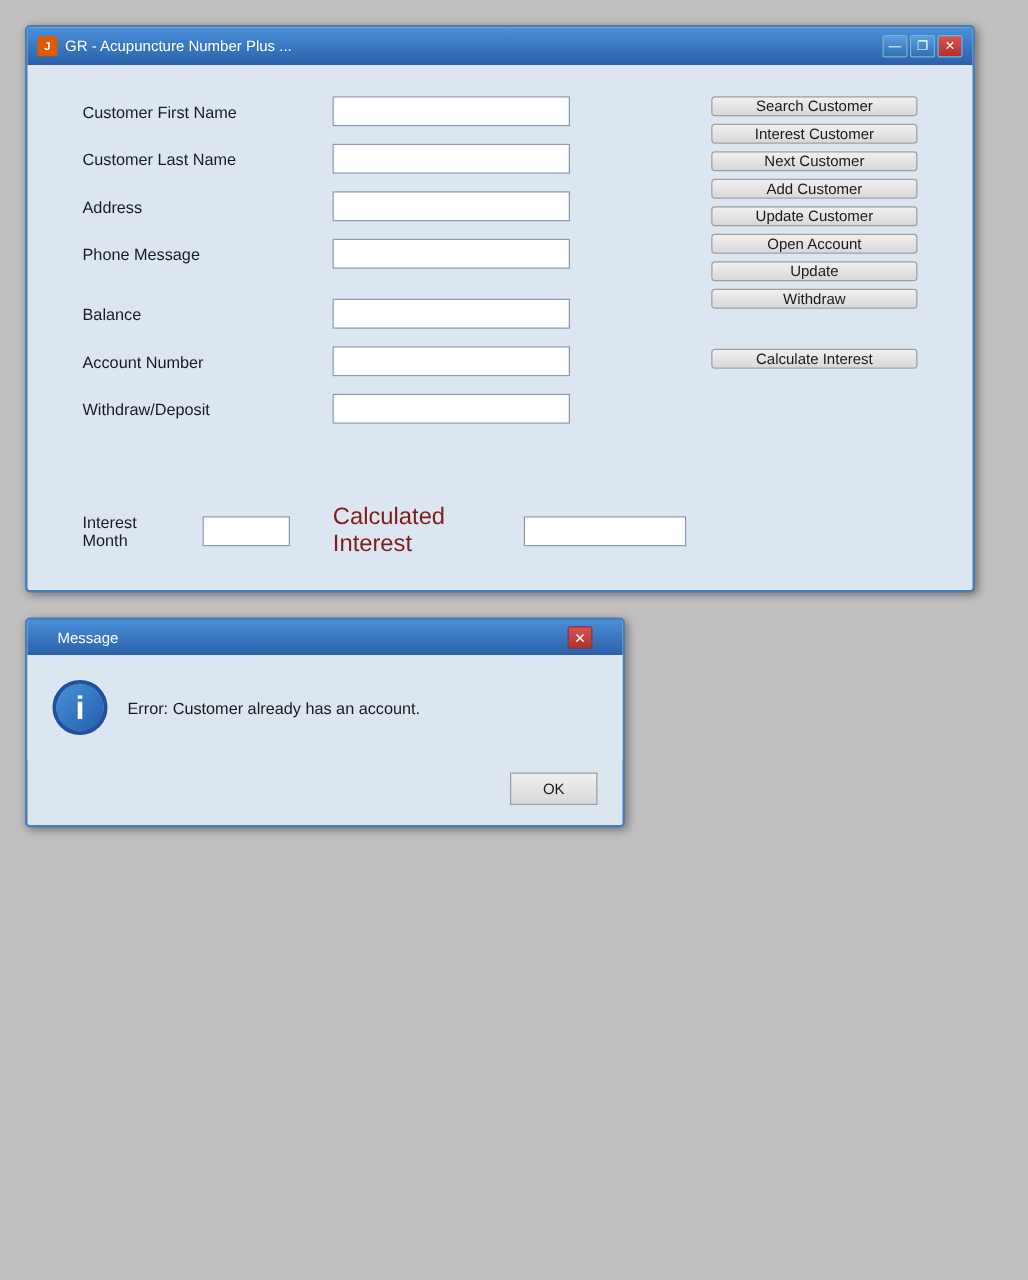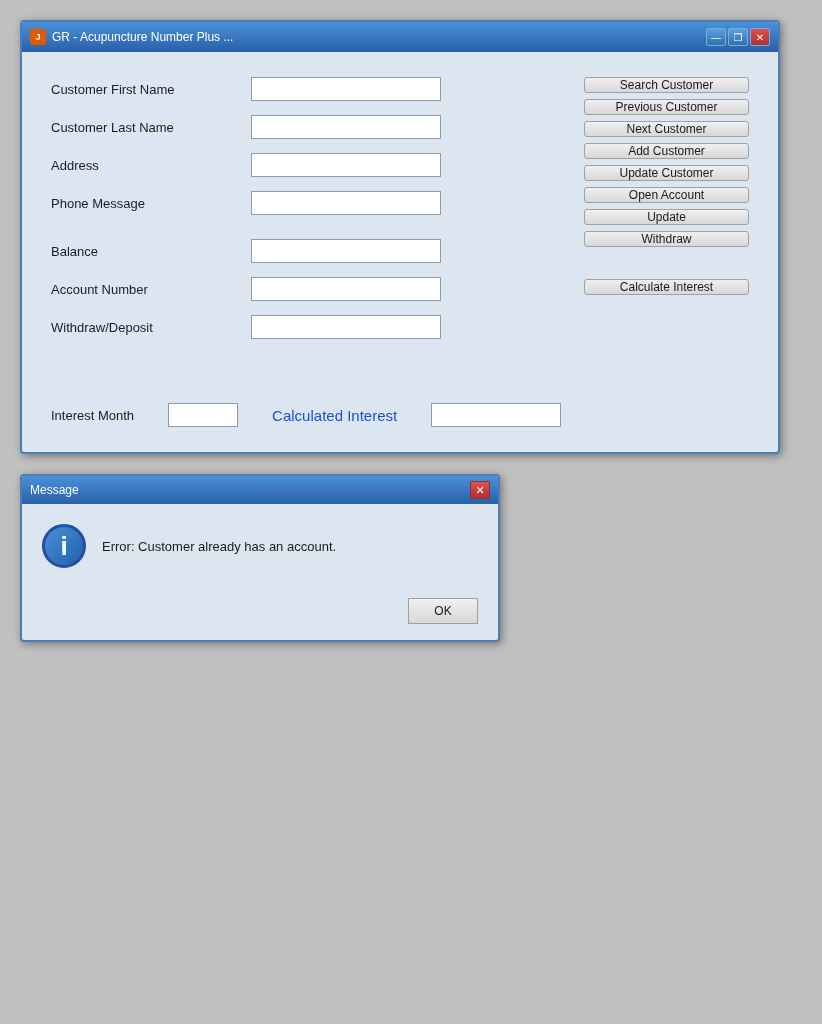--- a/index.html
+++ b/index.html
@@ -72,21 +72,21 @@
       align-items: center;
       justify-content: center;
       border-radius: 2px;
     }
 
     .title-btn.close {
       background: linear-gradient(to bottom, #e05050, #b03030);
     }
 
     .window-content {
-      padding: 25px 29px;
+      padding: 25px 44px;
     }
 
     .form-row {
       display: flex;
       align-items: center;
       margin-bottom: 14px;
     }
 
     .form-label {
       width: 200px;
@@ -139,22 +139,22 @@
     .small-input {
       width: 70px;
       height: 24px;
       border: 1px solid #8a9ab0;
       background: white;
       padding: 2px 4px;
       font-size: 12px;
     }
 
     .calc-label {
-      color: #1d4ed8;
-      font-size: 15px;
+      color: #7f1d1d;
+      font-size: 19px;
       margin-left: 8px;
       margin-right: 8px;
     }
 
     .calc-input {
       width: 130px;
       height: 24px;
       border: 1px solid #8a9ab0;
       background: white;
       padding: 2px 4px;
@@ -176,21 +176,21 @@
       width: 480px;
       border: 2px solid #4a7eb5;
       border-radius: 4px;
       background: #dce6f0;
       box-shadow: 2px 2px 8px rgba(0,0,0,0.4);
     }
 
     .dialog-title-bar {
       background: linear-gradient(to bottom, #4a90d9, #2a60a9);
       color: white;
-      padding: 4px 8px;
+      padding: 4px 24px;
       display: flex;
       align-items: center;
       justify-content: space-between;
       border-radius: 2px 2px 0 0;
       height: 28px;
     }
 
     .dialog-title-text {
       font-size: 12px;
       color: white;
@@ -324,21 +324,21 @@
         <div class="bottom-row">
           <span class="bottom-label">Interest Month</span>
           <input class="small-input" type="text" style="">
           <span class="calc-label">Calculated Interest</span>
           <input class="calc-input" type="text" style="">
         </div>
       </div>
 
       <div class="buttons-panel">
         <button class="action-btn">Search Customer</button>
-        <button class="action-btn">Previous Customer</button>
+        <button class="action-btn">Interest Customer</button>
         <button class="action-btn">Next Customer</button>
         <button class="action-btn">Add Customer</button>
         <button class="action-btn">Update Customer</button>
         <button class="action-btn">Open Account</button>
         <button class="action-btn">Update</button>
         <button class="action-btn">Withdraw</button>
         <div style="height: 20px;"></div>
         <button class="action-btn">Calculate Interest</button>
       </div>
     </div>

